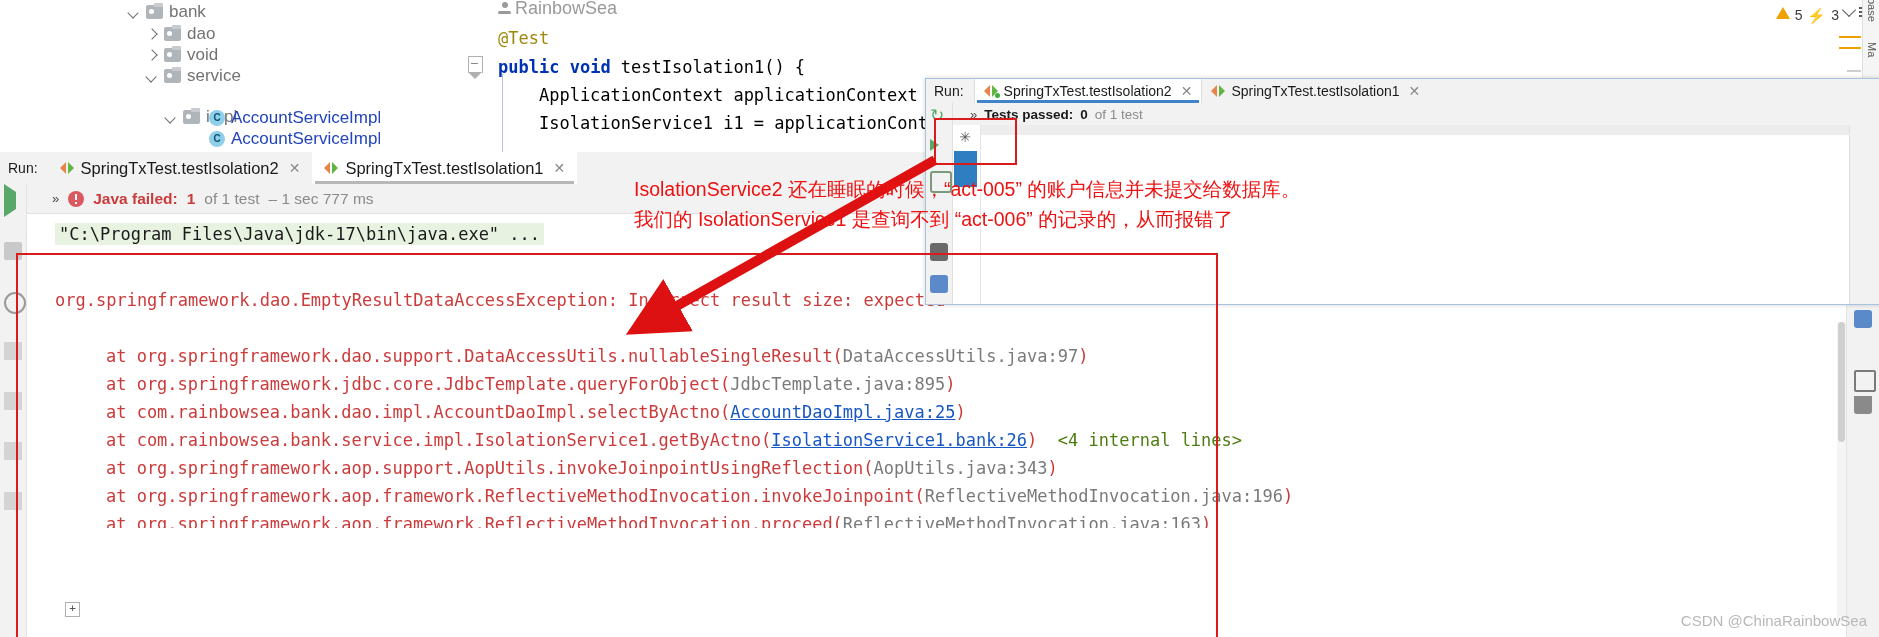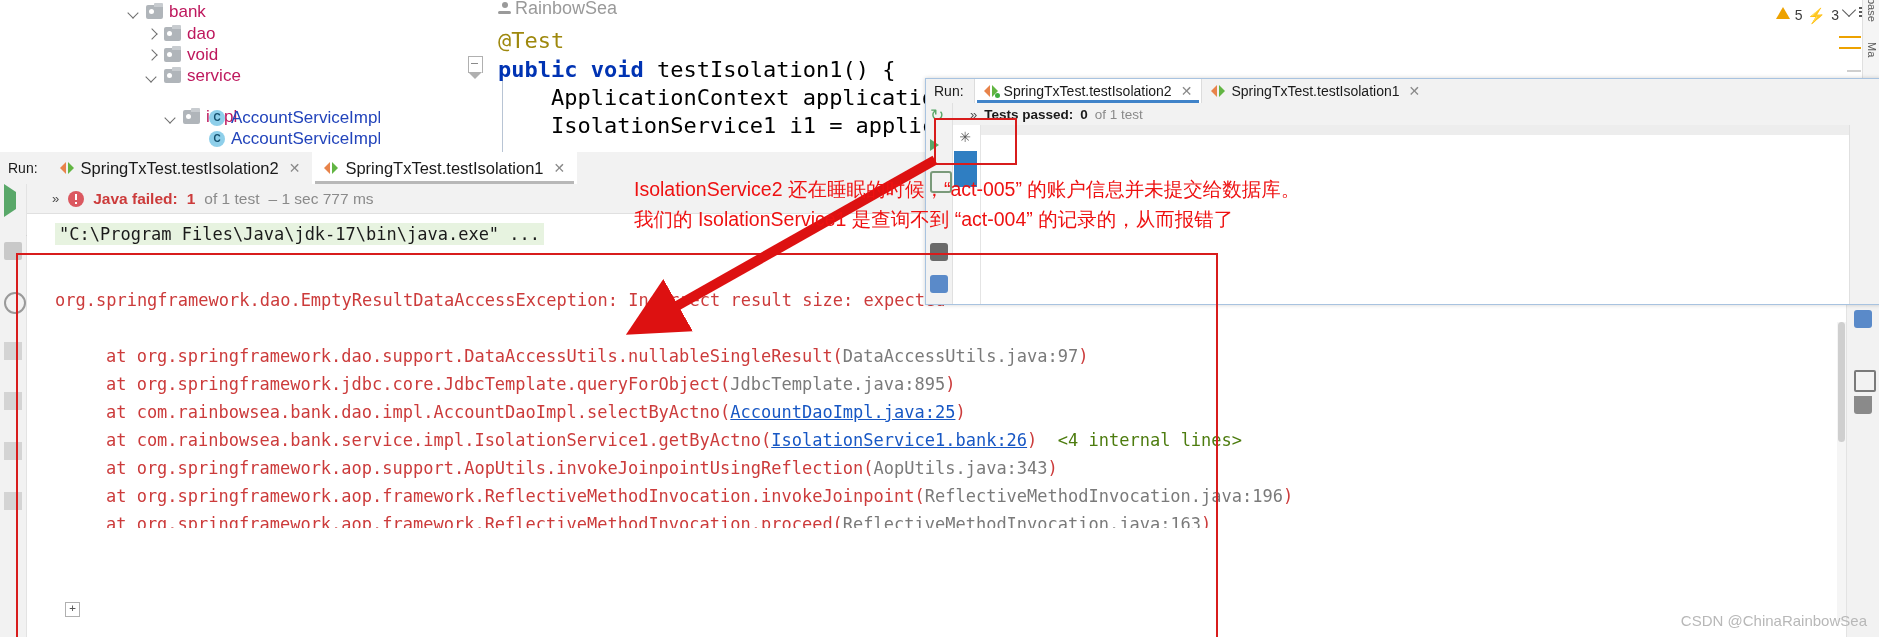--- a/index.html
+++ b/index.html
@@ -60,21 +60,21 @@
     width: 9px; height: 4px; background: #c8ccd0; border-radius: 1px 1px 0 0;
   }
   .class-icon {
     width: 16px; height: 16px; flex: 0 0 16px;
     margin: 0 6px 0 4px;
     border-radius: 50%;
     background: #8ecfea;
     color: #14506e; font-size: 10px; line-height: 16px;
     text-align: center; font-weight: bold;
   }
-  .tree-label { color: #be185d; }
+  .tree-label { color: #737373; }
   .tree-label.cls { color: #2244bb; }
 
   
   #editor {
     position: absolute; left: 380px; top: 0;
     width: 1499px; height: 185px;
     background: #ffffff;
     overflow: hidden;
   }
   #gutter {
@@ -89,21 +89,21 @@
     font-family: "DejaVu Sans Mono", monospace;
   }
   #fold-column {
     position: absolute; left: 80px; top: 0;
     width: 30px; height: 185px;
     background: #ffffff;
   }
   .code-line {
     position: absolute; left: 118px;
     font-family: "DejaVu Sans Mono", monospace;
-    font-size: 22px;
+    font-size: 17px;
     white-space: pre;
     color: #000;
   }
   .k-annot { color: #9e880d; }
   .k-kw { color: #0033b3; font-weight: bold; }
   .k-str { color: #067d17; }
   .k-method { color: #000000; }
   .author-tag {
     position: absolute; left: 118px; top: 0px;
     color: #9a9a9a; font-size: 18px;
@@ -657,17 +657,17 @@
     <svg id="annot-arrow" width="1879" height="637">
       <defs>
         <marker id="arrowhead" markerWidth="6" markerHeight="6" refX="3" refY="3" orient="auto">
           <polygon points="0 0, 6 3, 0 6" fill="#dd1111"></polygon>
         </marker>
       </defs>
       <line x1="935" y1="160" x2="652" y2="320" stroke="#dd1111" stroke-width="10" marker-end="url(#arrowhead)"></line>
     </svg>
 
     <div class="annot-text" style="left:634px; top:176px;">IsolationService2 还在睡眠的时候，“act-005” 的账户信息并未提交给数据库。</div>
-    <div class="annot-text" style="left:634px; top:206px;">我们的 IsolationService1 是查询不到 “act-004” 的记录的，从而报错了</div>
+    <div class="annot-text" style="left:634px; top:206px;">我们的 IsolationService1 是查询不到 “act-006” 的记录的，从而报错了</div>
   </div>
 
   <div id="watermark">CSDN @ChinaRainbowSea</div>
 </div>
 
 </body></html>

